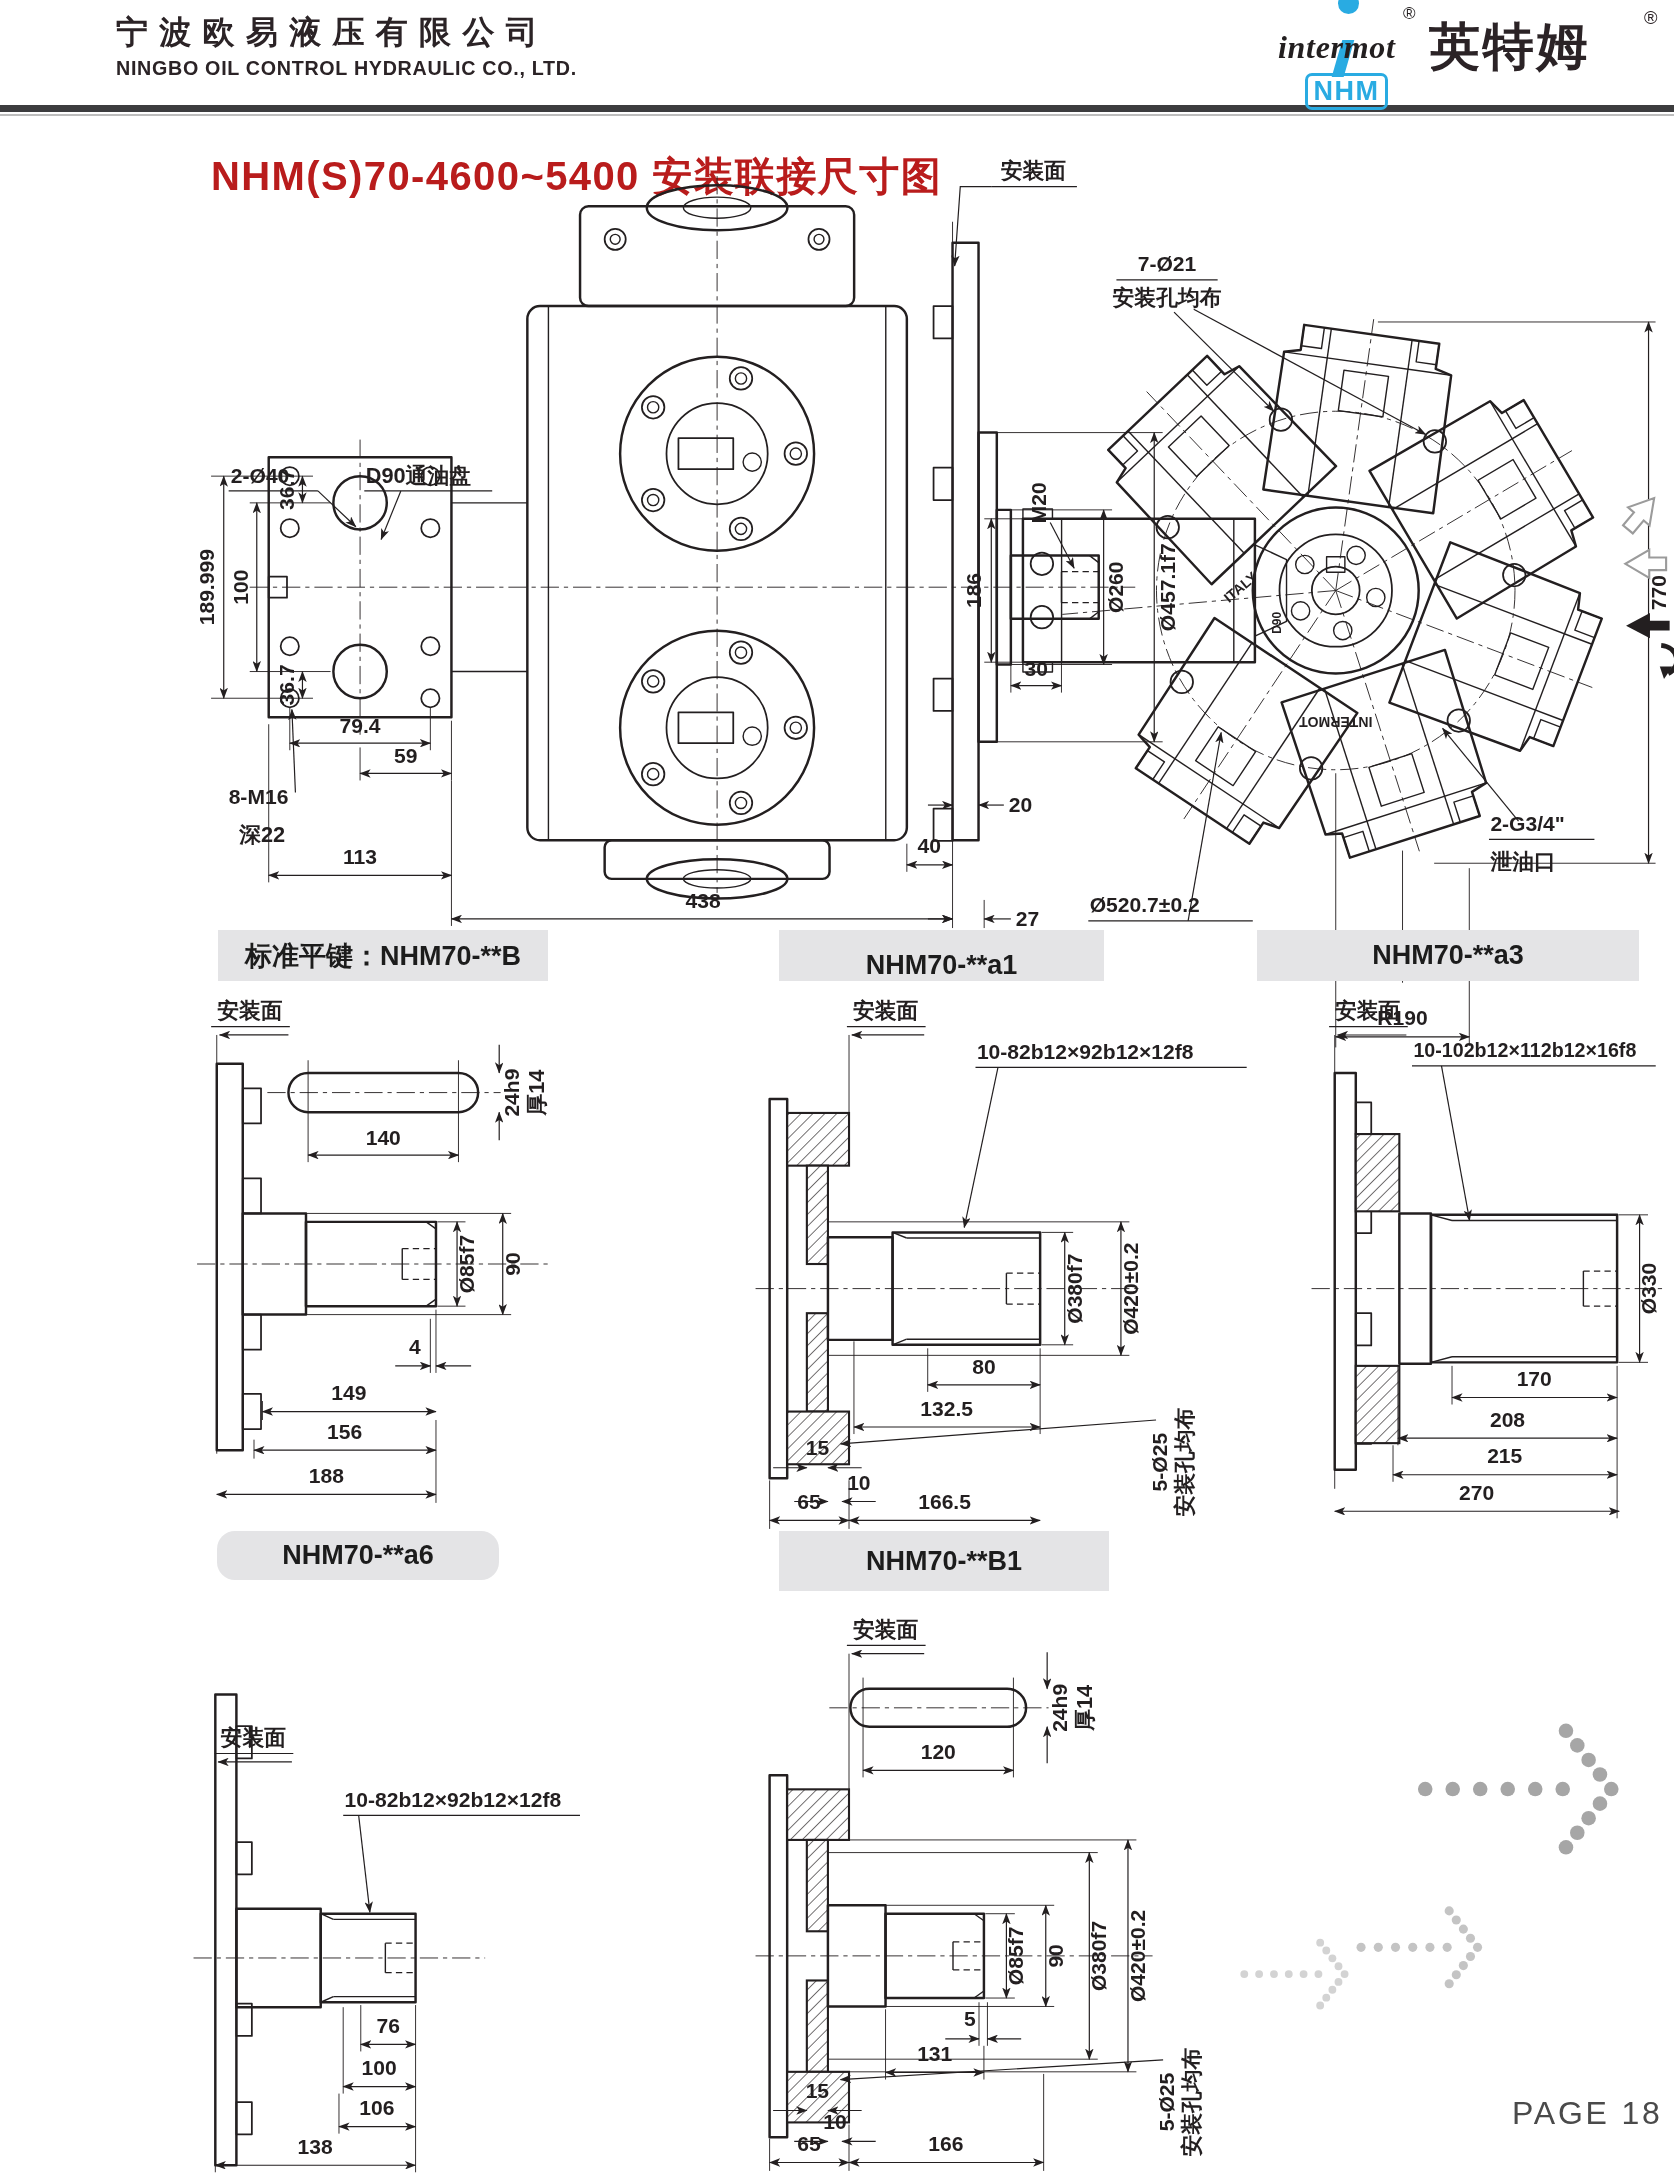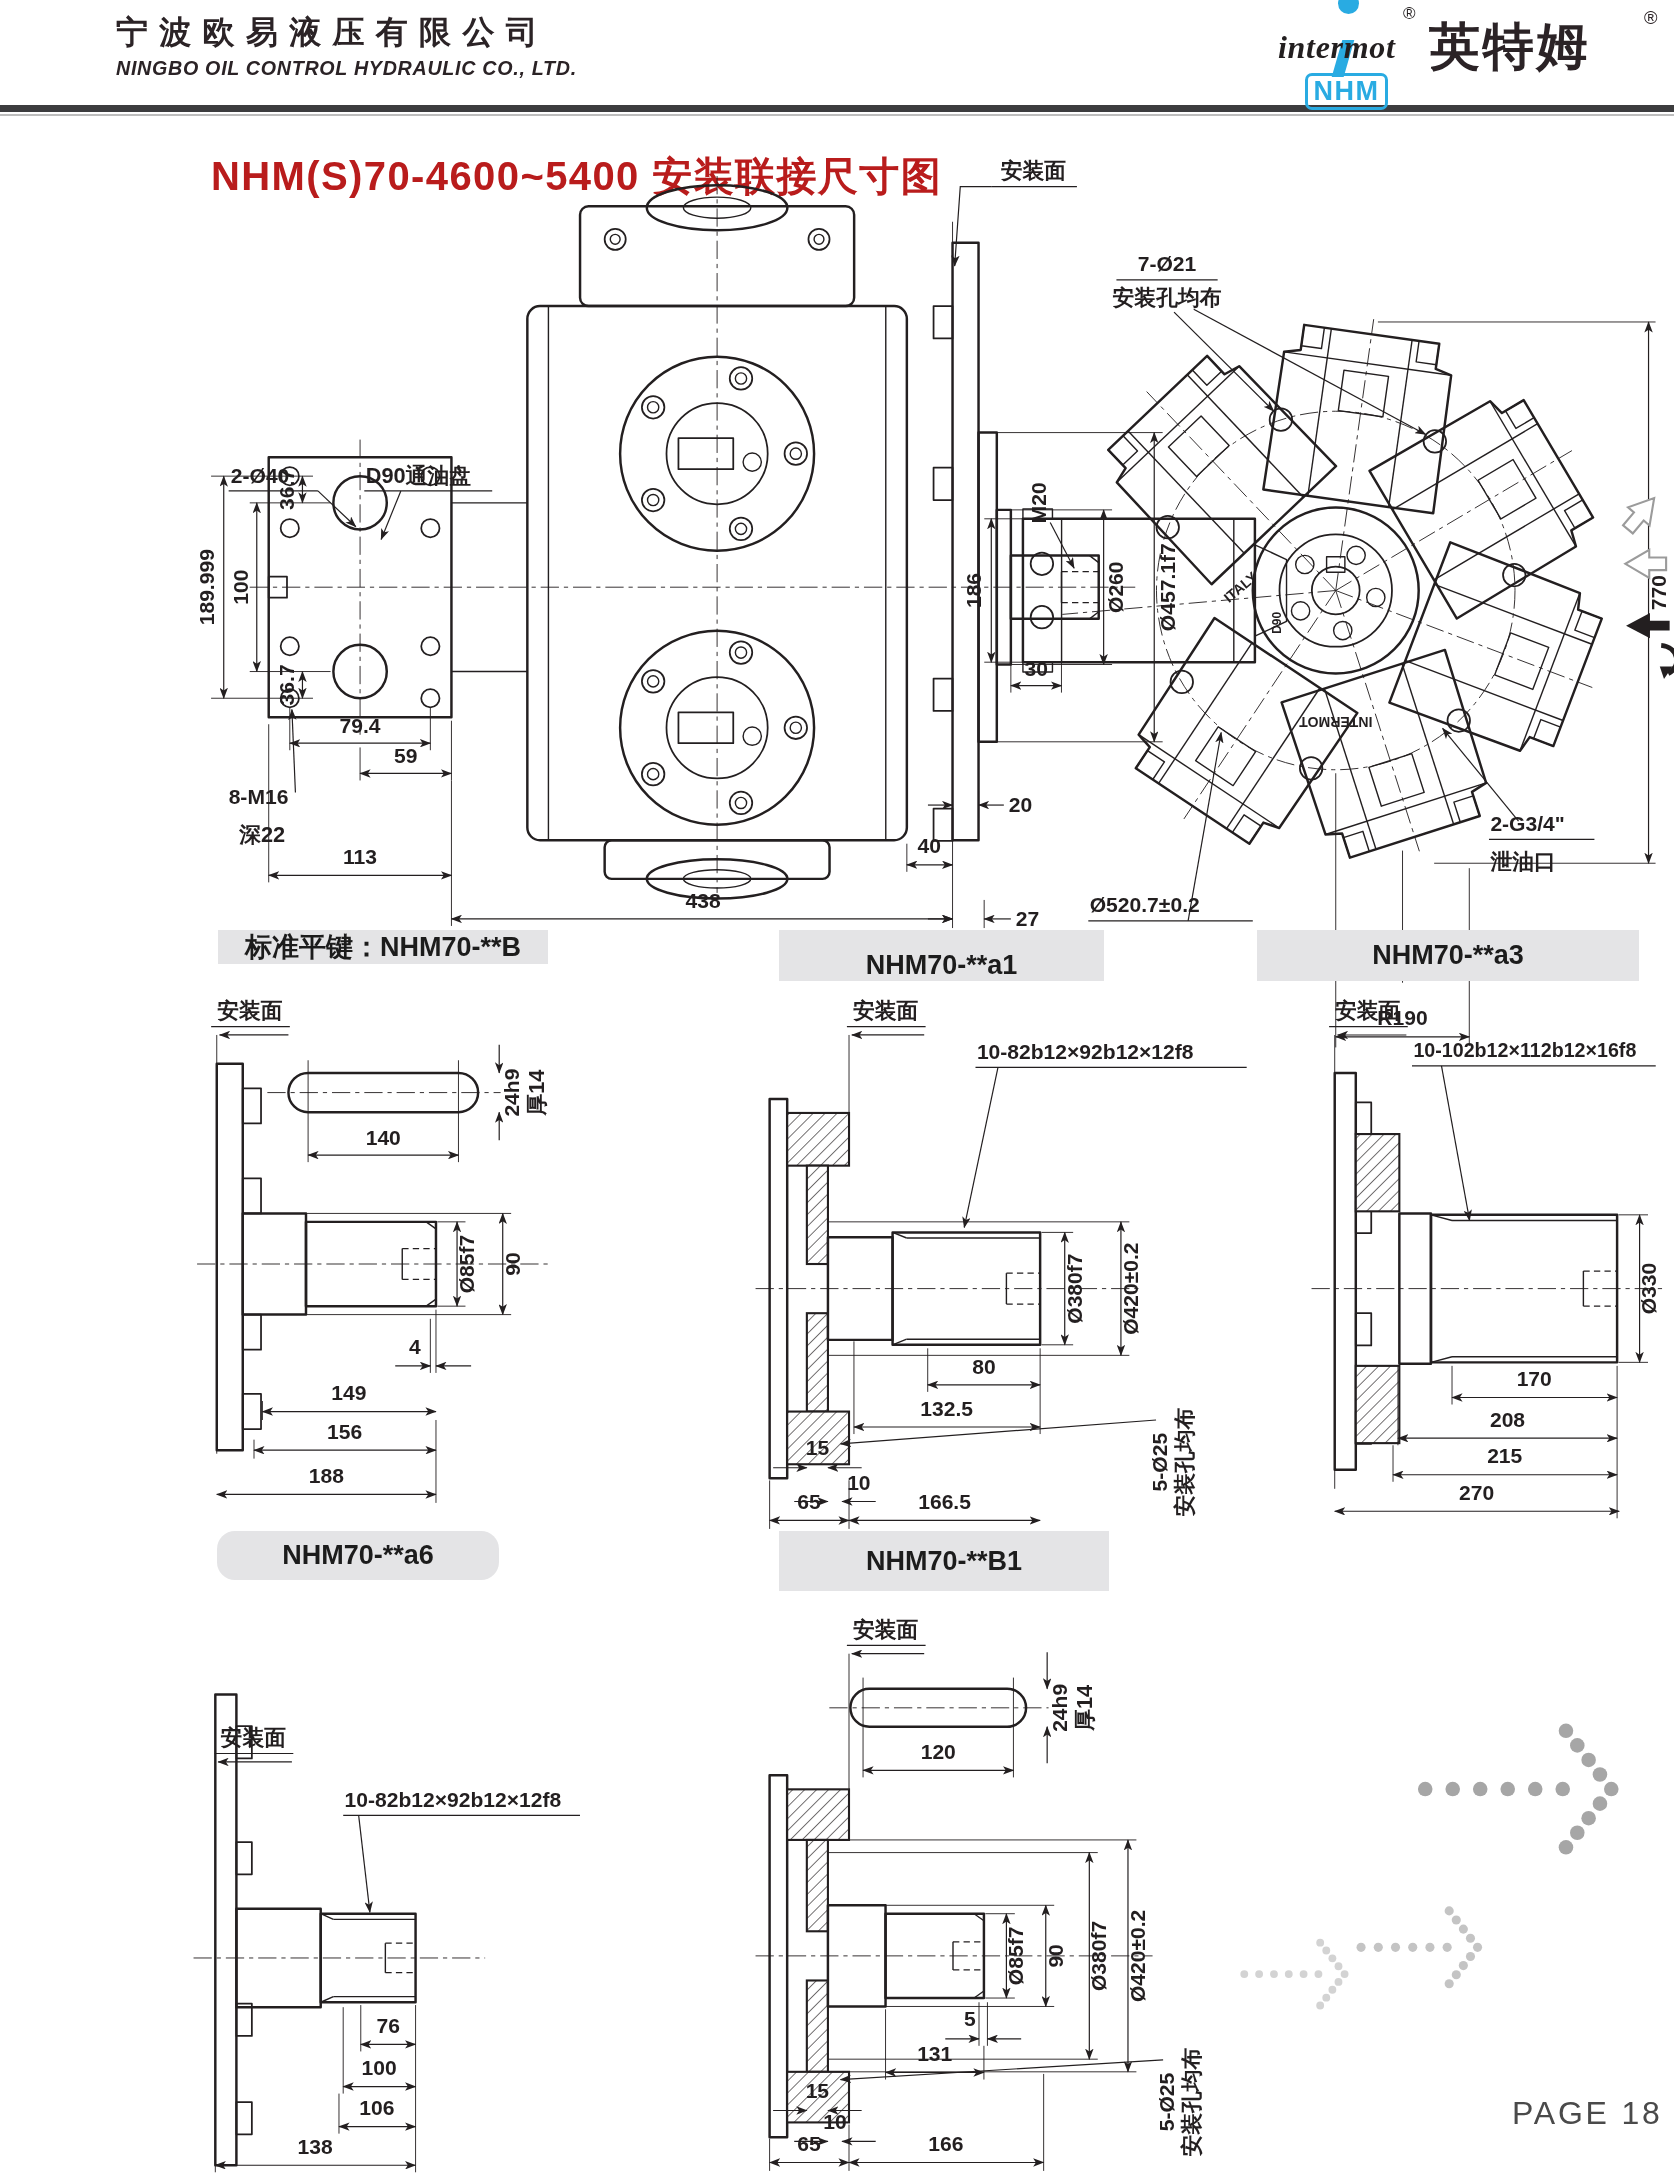--- a/index.html
+++ b/index.html
@@ -1,21 +1,21 @@
 <!DOCTYPE html>
 <html style="font-size:11.3px"><head>
 <meta charset="utf-8">
 <style>
   html,body{margin:0;padding:0;background:#fff;}
   .page{position:relative;width:1674px;height:2183px;background:#fff;overflow:hidden;
         font-family:"Liberation Sans",sans-serif;color:#231f20;}
   .abs{position:absolute;}
   
   .company-cn{font-weight:700;font-size:32px;letter-spacing:11.3px;color:#2b2326;}
-  .company-en{font-weight:700;font-size:19.7px;letter-spacing:0.7px;color:#2b2326;margin-top:1.4px;font-style:italic;}
+  .company-en{font-weight:700;font-size:19.7px;letter-spacing:0.7px;color:#2b2326;margin-top:1.4px;}
   .rule{position:absolute;left:0;top:105px;width:1674px;height:7px;background:#3c3c3e;}
   .rule2{position:absolute;left:0;top:114px;width:1674px;height:2.1px;background:#bdbdbd;}
   .logo-wrap{position:absolute;left:1278px;top:8.4px;width:141px;height:98px;}
   .intermot{position:absolute;left:0px;top:21px;font:italic 700 32px "Liberation Serif",serif;color:#231f20;letter-spacing:0.7px;}
   .i-dot{position:absolute;left:60px;top:-15.5px;width:21px;height:21px;border-radius:50%;background:#29abe2;}
   .i-slash{position:absolute;left:59px;top:32px;width:12px;height:37px;background:#29abe2;transform:skewX(-16deg);}
   .reg-intermot{position:absolute;left:125px;top:-4.2px;font-size:17px;font-weight:400;color:#231f20;}
   .nhm-box{position:absolute;left:27px;top:65px;border:3.5px solid #29abe2;border-radius:7px;
            color:#29abe2;font:700 27px "Liberation Sans",sans-serif;padding:0 5.6px;letter-spacing:1.4px;}
   .brand-cn{position:absolute;left:1429px;top:12.7px;font-size:51px;font-weight:700;letter-spacing:2.8px;color:#2b2326;}
@@ -349,21 +349,21 @@
         <path d="M-9,30 L-9,6 L-20,6 L0,-28 L20,6 L9,6 L9,30 Z" fill="#ffffff" stroke="#9b9b9b" stroke-width="3"></path>
       </g>
       <g transform="translate(985,560)">
         <path d="M-32,0 L2,-18 L2,-7 L30,-7 L30,7 L2,7 L2,18 Z" fill="#231f20"></path>
         <path d="M18,28 C42,30 48,58 28,68" fill="none" stroke="#231f20" stroke-width="7"></path>
         <path d="M34,58 L22,76 L16,58 Z" fill="#231f20"></path>
       </g>
     </g>
   </svg>
 
-  <div class="gbar" style="left:218px;top:930px;width:330px;height:34px;">
+  <div class="gbar" style="left:218px;top:930px;width:330px;height:51px;">
     <span>标准平键：NHM70-**B</span>
   </div>
   <div class="gbar" style="left:779px;top:930px;width:325px;height:51px;align-items:flex-end;">
     <span>NHM70-**a1</span>
   </div>
   <div class="gbar" style="left:1257px;top:930px;width:382px;height:51px;">
     <span>NHM70-**a3</span>
   </div>
   <div class="gbar" style="left:217px;top:1531px;width:282px;height:49px;border-radius:18px;">
     <span>NHM70-**a6</span>

